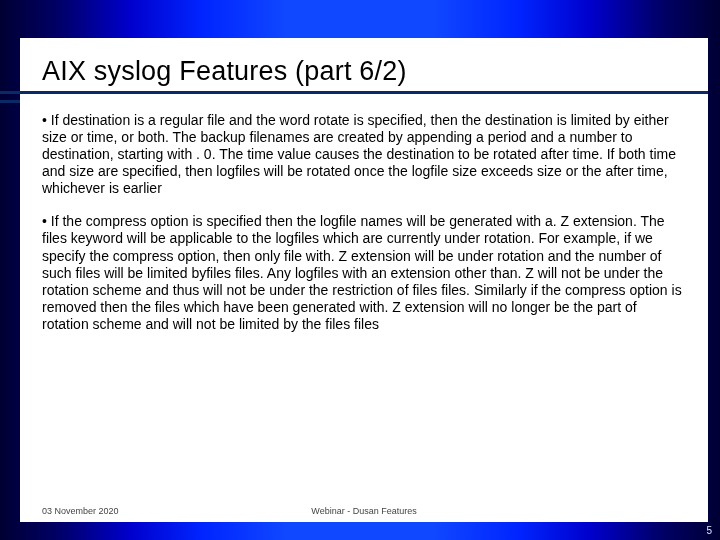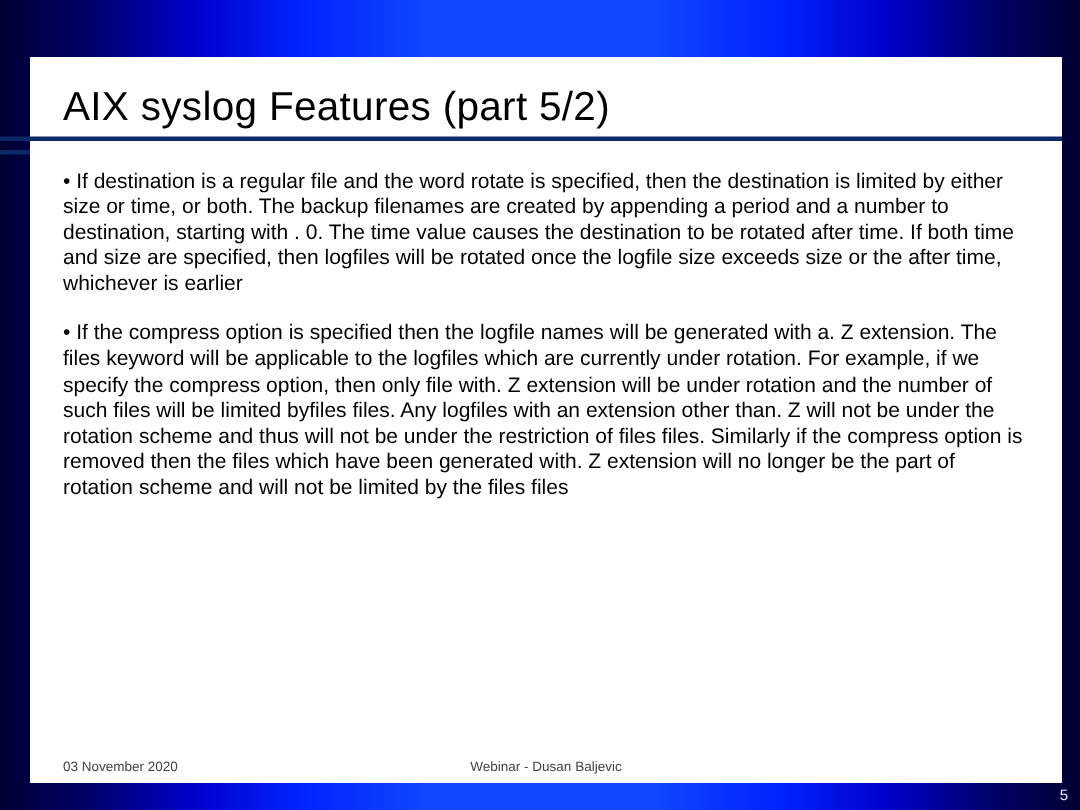--- a/index.html
+++ b/index.html
@@ -77,27 +77,27 @@
     font-size: 10px;
     color: #dde6ff;
   }
 </style>
 </head>
 <body>
 
 <div class="left-rule"></div>
 
 <div class="content-box">
-  <h1 class="slide-title">AIX syslog Features (part 5/2)</h1>
+  <h1 class="slide-title">AIX syslog Features (part 6/2)</h1>
   <div class="title-rule"></div>
 
   <div class="body-text">
     <p>• If destination is a regular file and the word rotate is specified, then the destination is limited by either size or time, or both. The backup filenames are created by appending a period and a number to destination, starting with . 0. The time value causes the destination to be rotated after time. If both time and size are specified, then logfiles will be rotated once the logfile size exceeds size or the after time, whichever is earlier</p>
     <p>• If the compress option is specified then the logfile names will be generated with a. Z extension. The files keyword will be applicable to the logfiles which are currently under rotation. For example, if we specify the compress option, then only file with. Z extension will be under rotation and the number of such files will be limited byfiles files. Any logfiles with an extension other than. Z will not be under the rotation scheme and thus will not be under the restriction of files files. Similarly if the compress option is removed then the files which have been generated with. Z extension will no longer be the part of rotation scheme and will not be limited by the files files</p>
   </div>
 
   <div class="footer">
     <span>03 November 2020</span>
-    <span class="center">Webinar - Dusan Baljevic</span>
+    <span class="center">Webinar - Dusan Features</span>
   </div>
 </div>
 
 <div class="page-num">5</div>
 
 </body></html>

